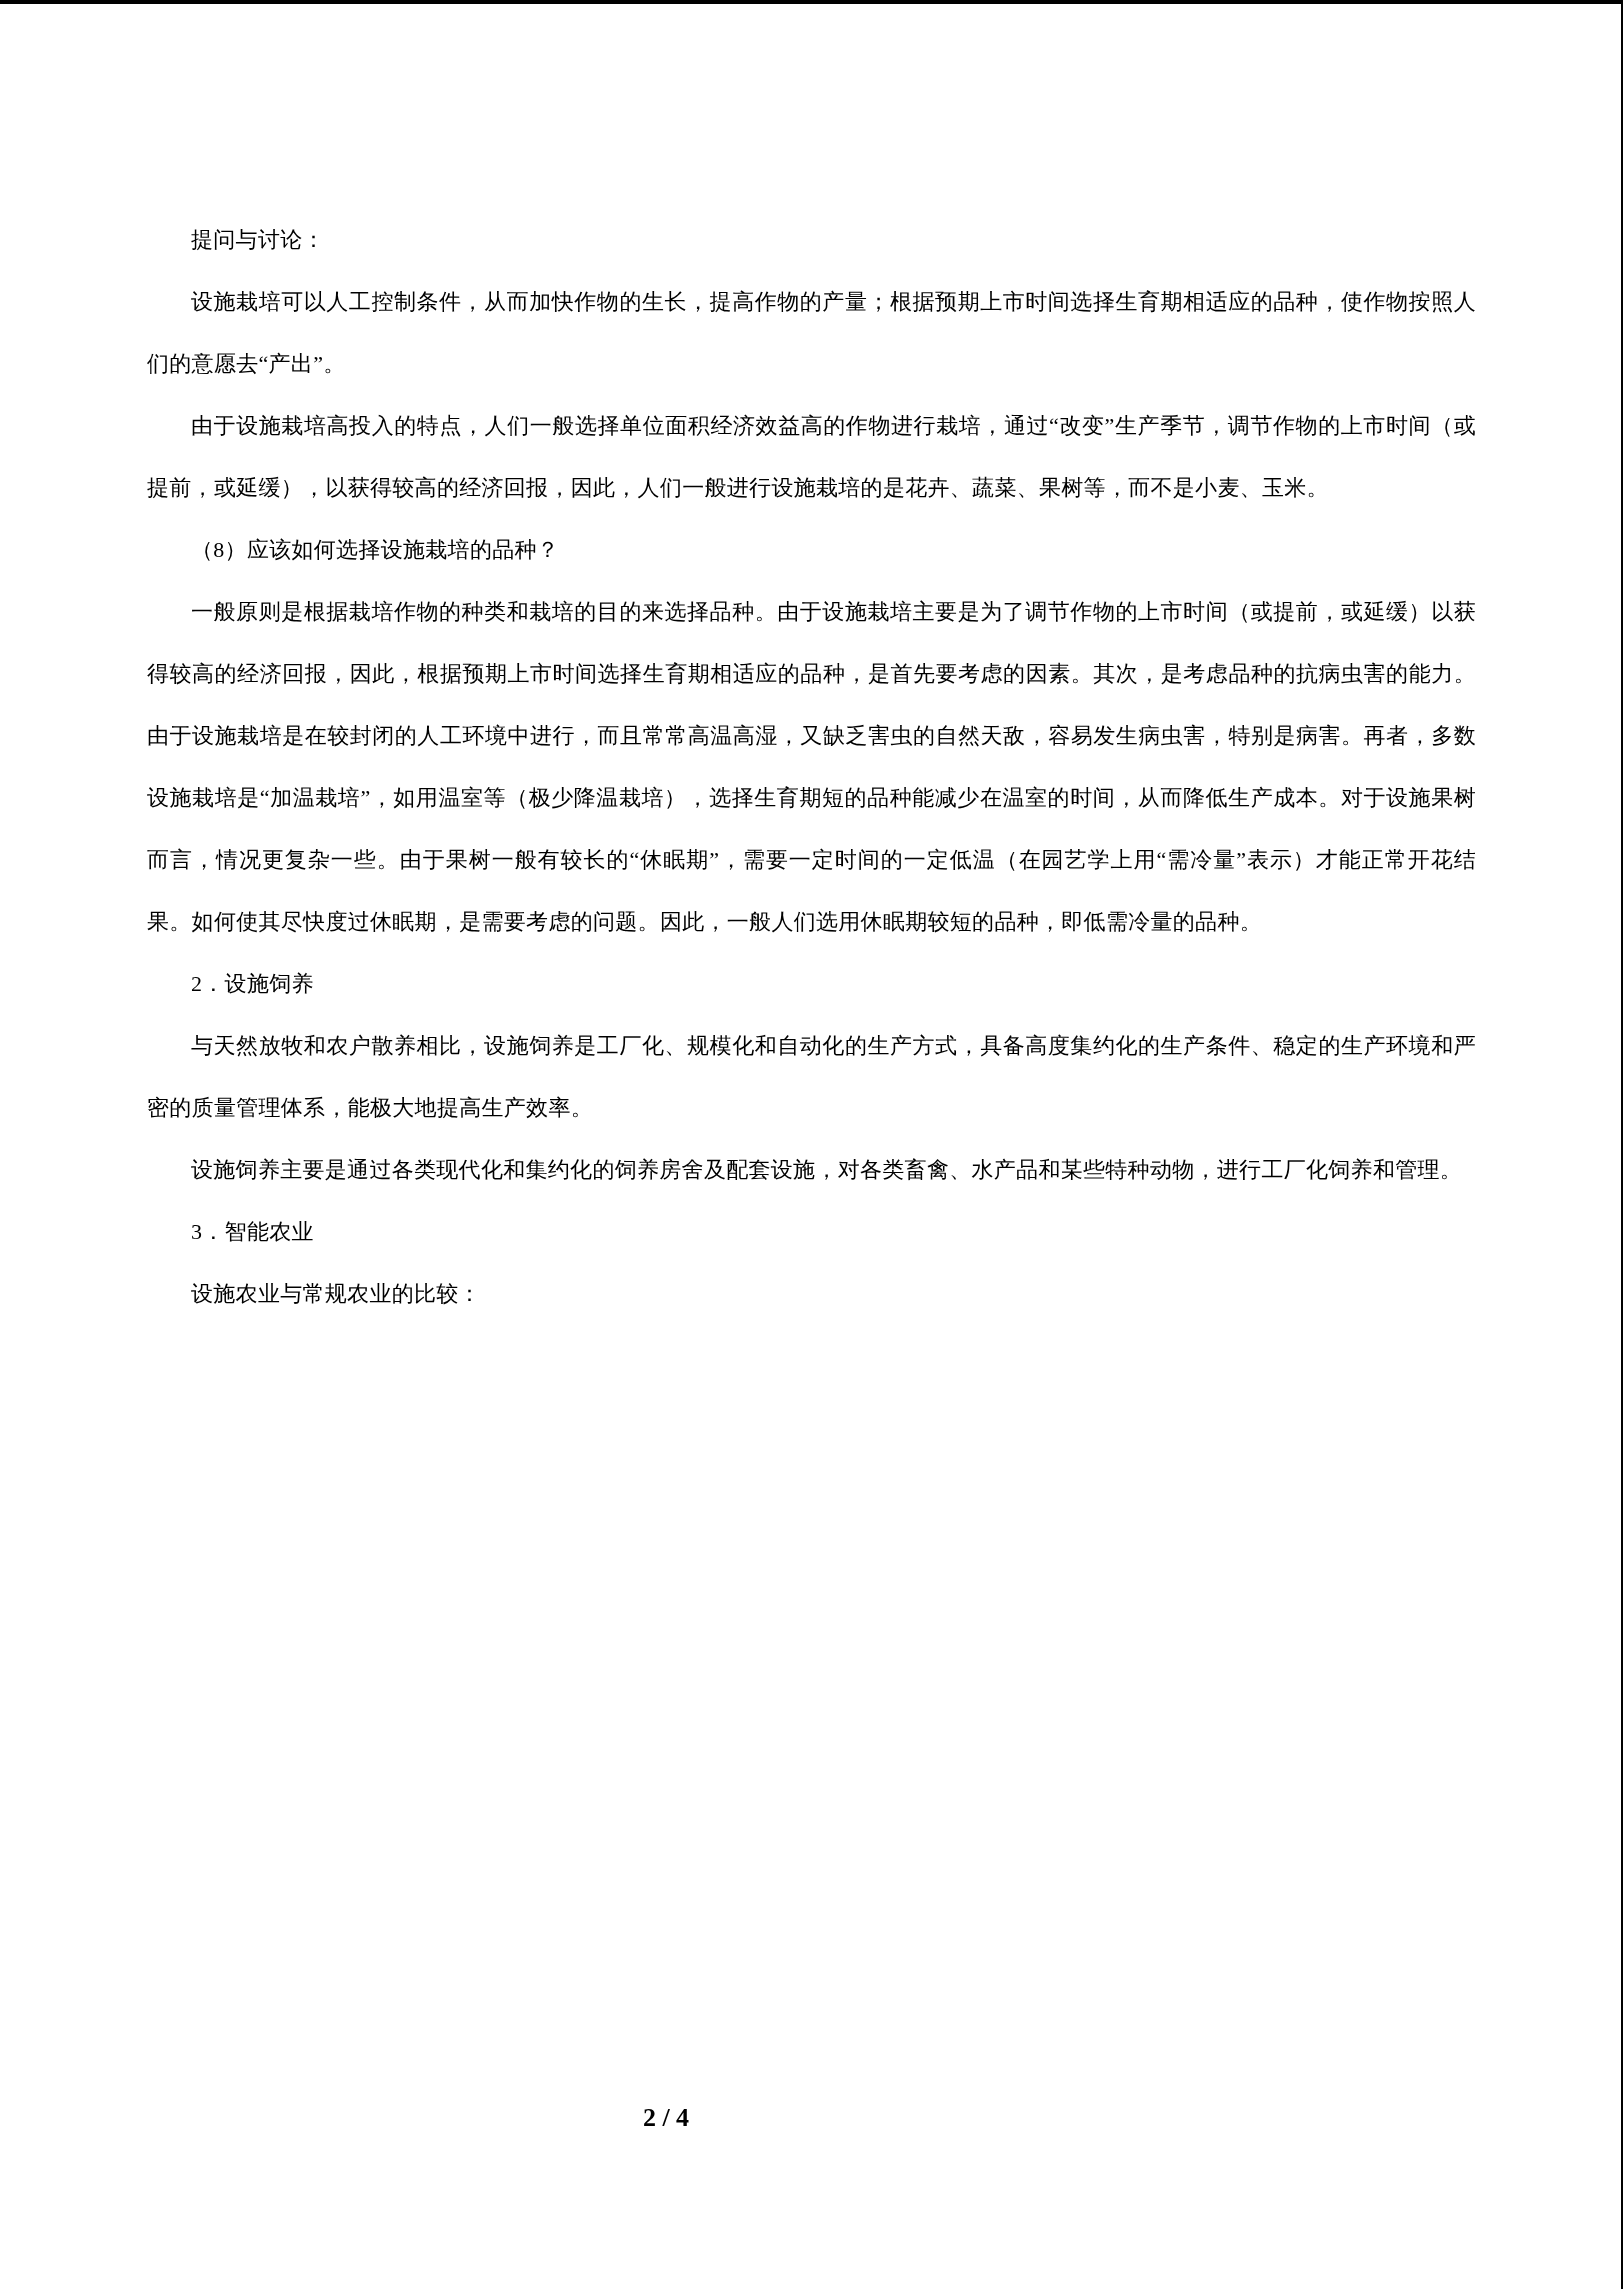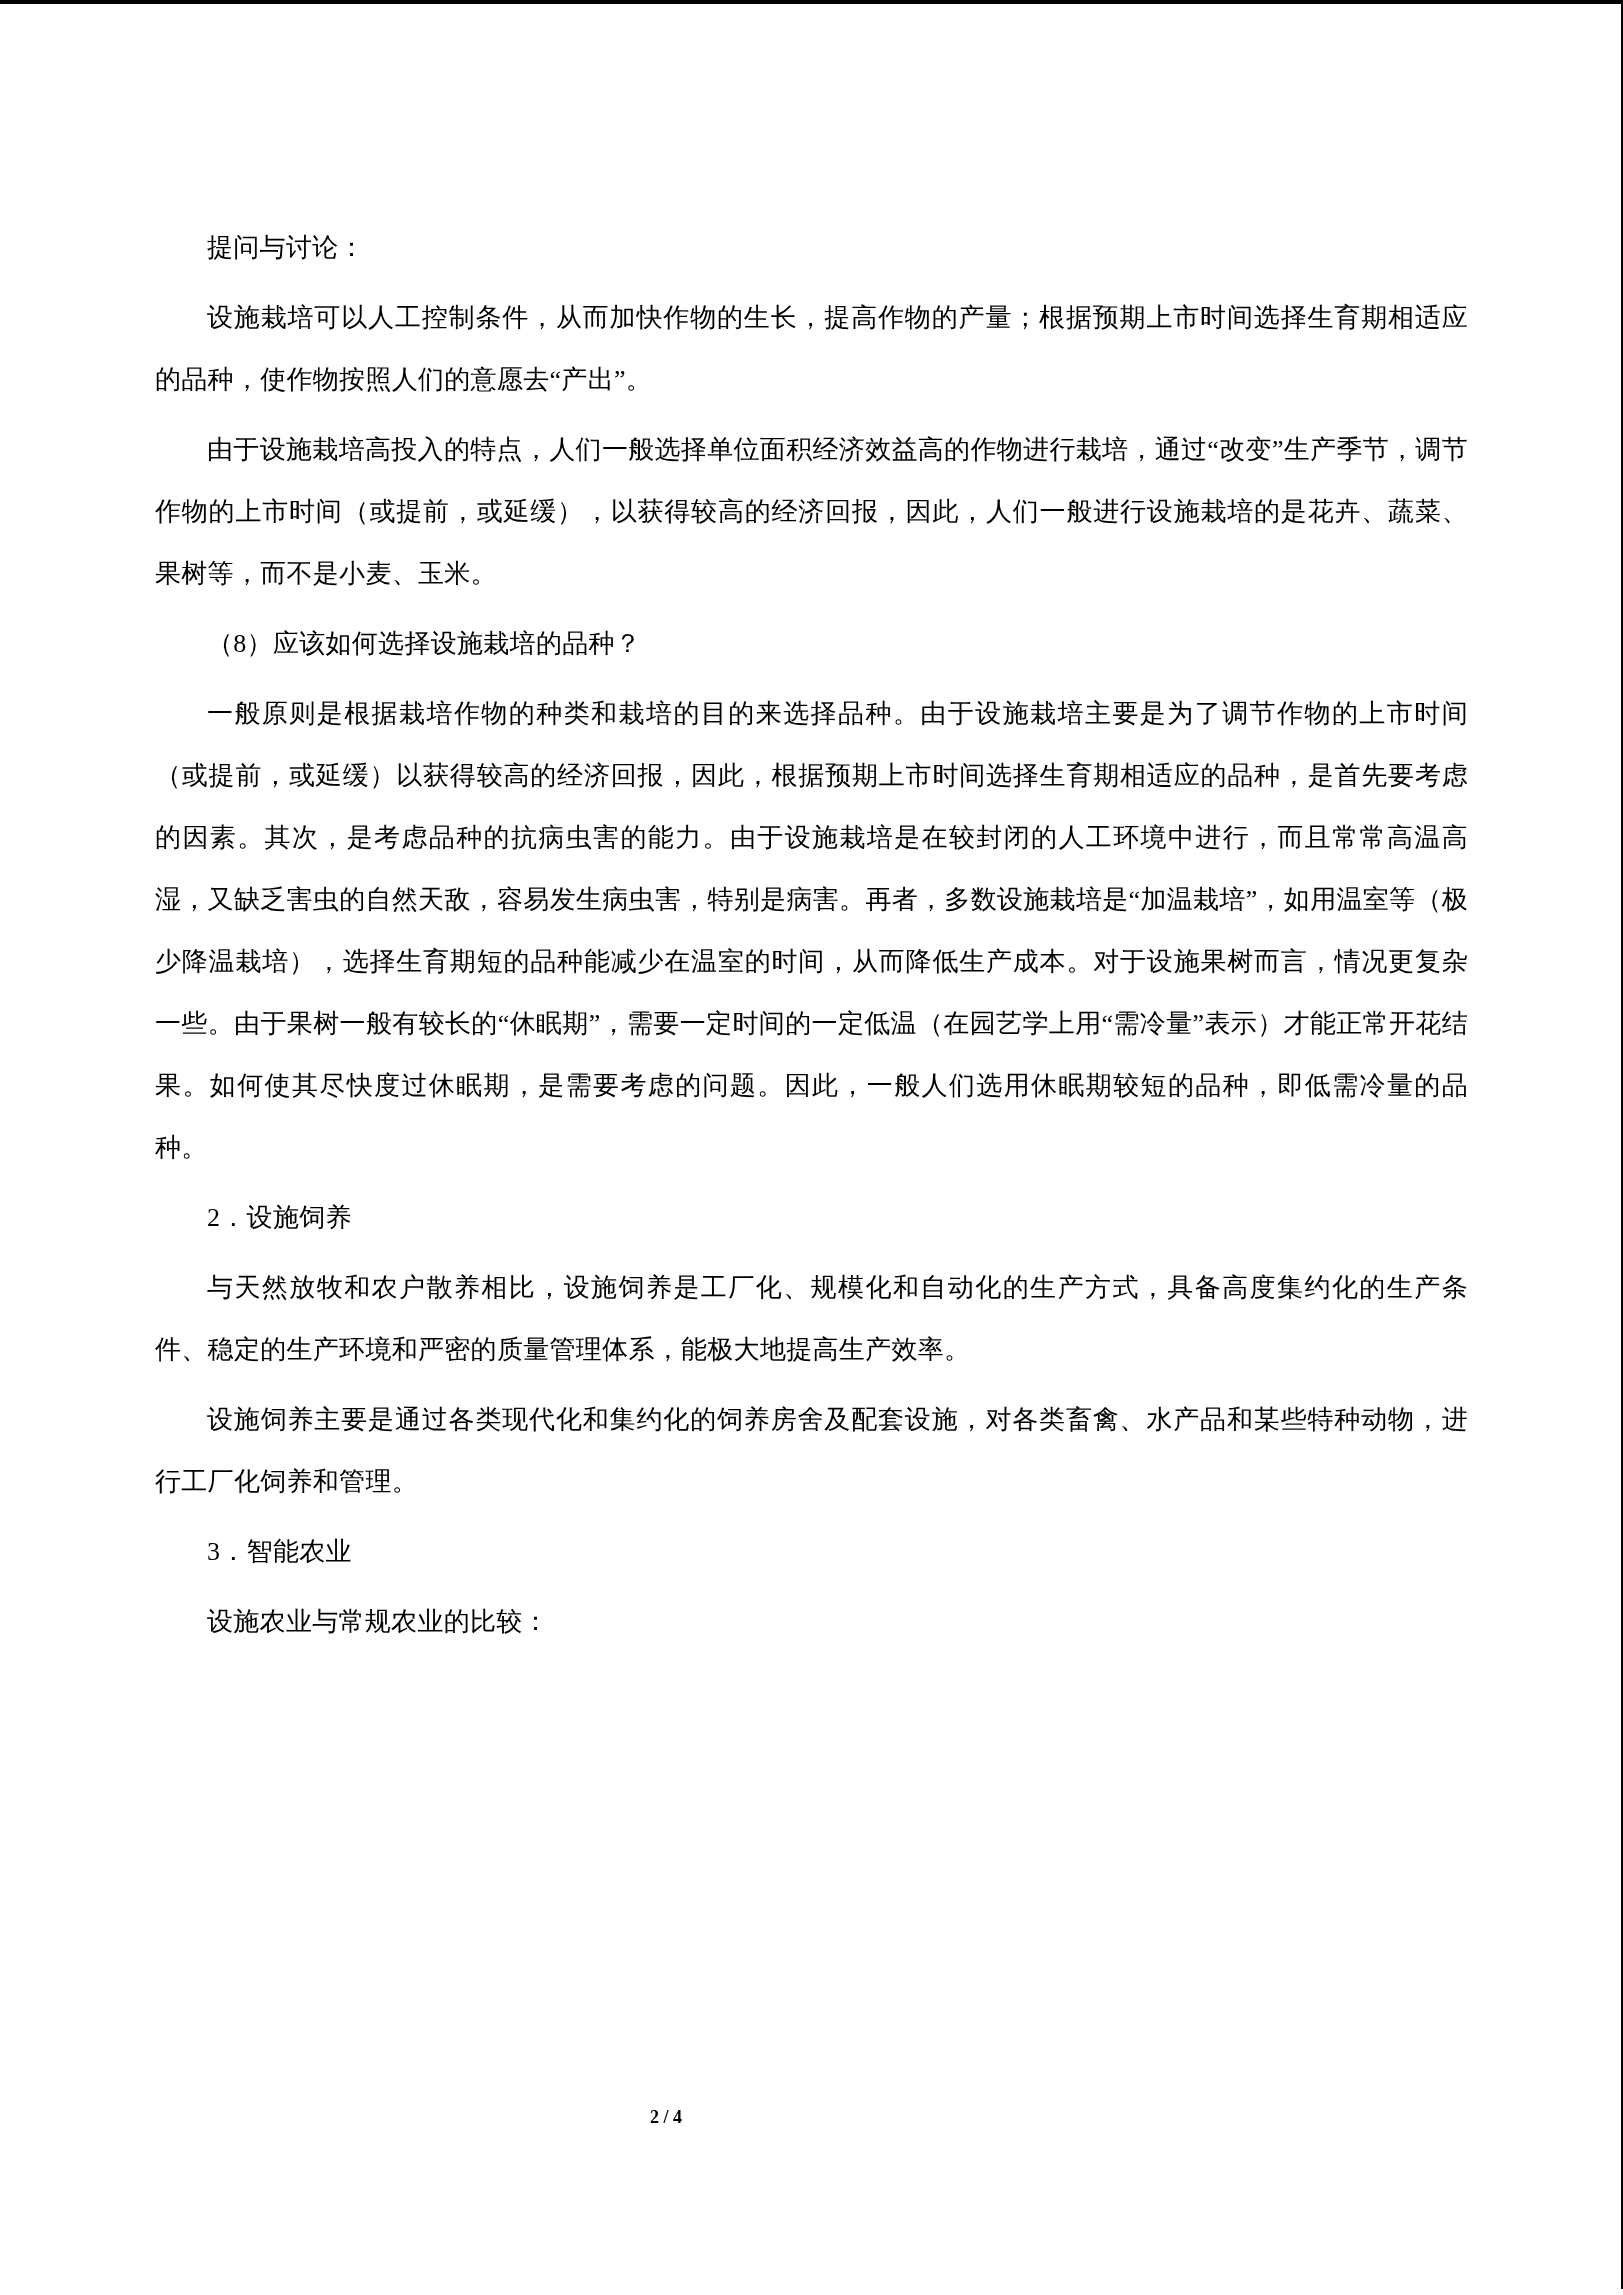--- a/index.html
+++ b/index.html
@@ -31,37 +31,37 @@
     height: 2289px;
     background: #000000;
   }
   .page-content {
     position: absolute;
     top: 209px;
     left: 147px;
     width: 1329px;
   }
   p.para {
-    margin: 8px;
+    margin: 0;
     padding: 0;
-    font-size: 26px;
+    font-size: 22px;
     line-height: 62px;
     text-align: justify;
     text-justify: inter-ideograph;
     text-indent: 2em;
     letter-spacing: 0.3px;
     word-break: break-all;
   }
   .page-footer {
     position: absolute;
     top: 2104px;
     left: 0;
     width: 1332px;
     text-align: center;
-    font-size: 18px;
+    font-size: 26px;
     font-weight: bold;
     line-height: 27px;
   }
 </style>
 </head>
 <body>
 
 <div class="scan-top-edge"></div>
 <div class="scan-right-edge"></div>
 

